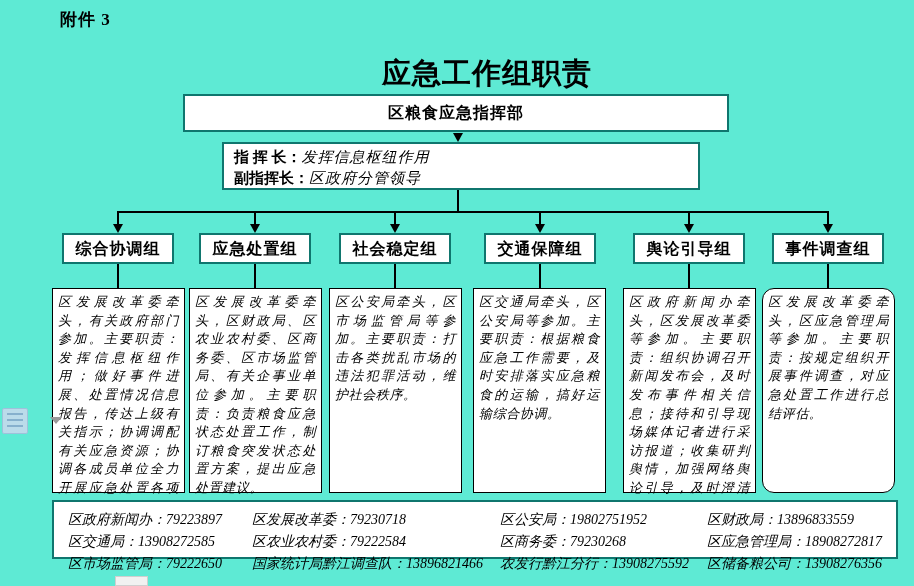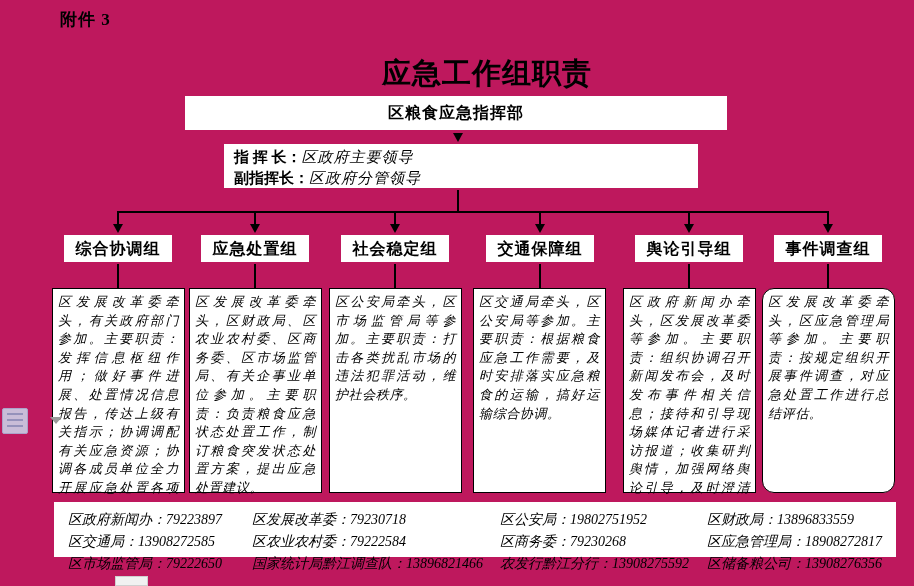--- a/index.html
+++ b/index.html
@@ -1,19 +1,19 @@
 <!DOCTYPE html>
 <html><head>
 <meta charset="utf-8">
 <style>
   html,body{margin:0;padding:0;background:#fff;}
-  #page{position:relative;width:914px;height:586px;background:#be185d;overflow:hidden;
+  #page{position:relative;width:914px;height:586px;background:#5eead4;overflow:hidden;
         font-family:"Liberation Serif",serif;color:#000;}
   .abs{position:absolute;box-sizing:border-box;}
-  .box{border:2px solid #be185d;background:#fff;}
+  .box{border:2px solid #0f766e;background:#fff;}
   .hairbox{border:1.5px solid #000;background:#fff;}
   .vline{width:2px;background:#000;}
   .hline{height:2px;background:#000;}
   .arrow-down{width:0;height:0;border-left:5px solid transparent;border-right:5px solid transparent;border-top:9px solid #000;}
   .attachment{font-size:17px;font-weight:bold;letter-spacing:1px;}
   .title{font-size:29px;font-weight:bold;letter-spacing:1px;text-align:center;}
   .command{font-size:16px;font-weight:bold;text-align:center;line-height:34px;letter-spacing:1px;}
   .leaders{font-size:15px;line-height:21px;padding:3px 0 0 10px;}
   .leaders .lab{font-weight:bold;font-style:normal;}
   .leaders .val{font-style:italic;letter-spacing:1px;}
@@ -37,21 +37,21 @@
 <div id="page">
 
   <div class="abs attachment" style="left:60px;top:8px;">附件 3</div>
   <div class="abs title" style="left:60px;top:54px;width:854px;">应急工作组职责</div>
 
   <div class="abs box command" style="left:183px;top:94px;width:546px;height:38px;">区粮食应急指挥部</div>
 
   <div class="abs arrow-down" style="left:453px;top:133px;"></div>
 
   <div class="abs box leaders" style="left:222px;top:142px;width:478px;height:48px;">
-    <div><span class="lab">指 挥 长：</span><span class="val">区政府主要领导</span></div>
+    <div><span class="lab">指 挥 长：</span><span class="val">发挥信息枢纽作用</span></div>
     <div><span class="lab">副指挥长：</span><span class="val">区政府分管领导</span></div>
   </div>
 
   <div class="abs vline" style="left:457px;top:190px;height:23px;"></div>
   <div class="abs hline" style="left:117px;top:211px;width:712px;"></div>
 
   <div class="abs vline" style="left:117px;top:211px;height:14px;"></div>
   <div class="abs arrow-down" style="left:113px;top:224px;"></div>
   <div class="abs vline" style="left:254px;top:211px;height:14px;"></div>
   <div class="abs arrow-down" style="left:250px;top:224px;"></div>

